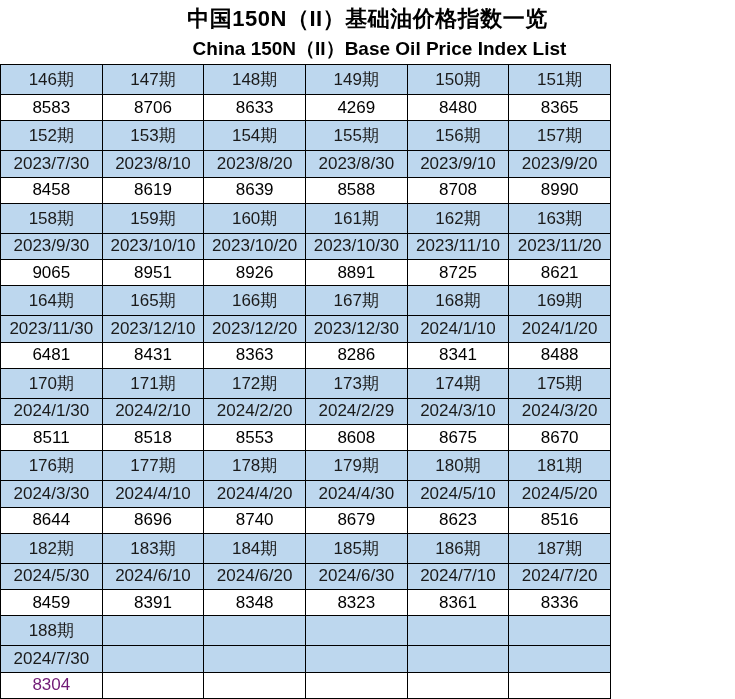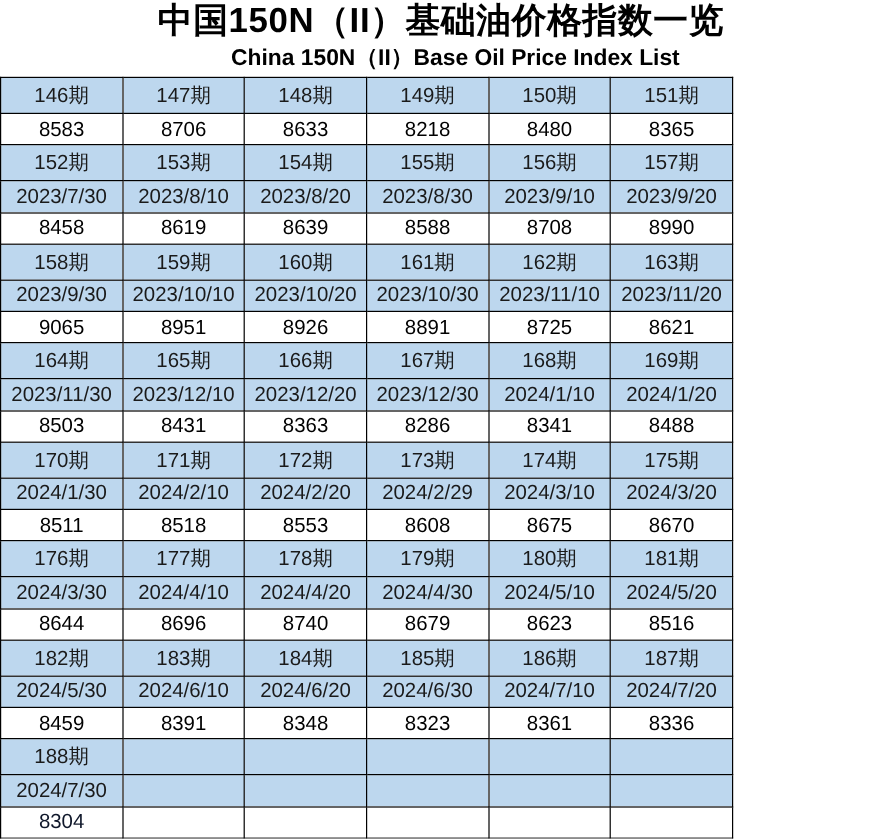--- a/index.html
+++ b/index.html
@@ -6,21 +6,21 @@
   html, body { background: #ffffff; }
   .page {
     width: 735px;
     height: 699px;
     background: #ffffff;
     font-family: "Liberation Sans", "DejaVu Sans", sans-serif;
     overflow: hidden;
   }
   .header { height: 64px; text-align: center; }
   .title-cn {
-    font-size: 29px;
+    font-size: 22px;
     font-weight: 700;
     color: #000000;
     line-height: 33px;
     padding-top: 2px;
     letter-spacing: 0.5px;
   }
   .title-en {
     font-size: 19px;
     font-weight: 700;
     color: #000000;
@@ -46,21 +46,21 @@
     color: #1a1a1a;
     font-size: 17px;
     font-weight: 400;
   }
   tr.row-price td {
     background: #ffffff;
     color: #000000;
     font-size: 17px;
     font-weight: 400;
   }
-  tr.row-price td.price-red { color: #0f172a; text-align: center; }
+  tr.row-price td.price-red { color: #701a75; text-align: center; }
 </style>
 </head>
 <body>
 
 <div class="page">
   <div class="header">
     <div class="title-cn">中国150N（II）基础油价格指数一览</div>
     <div class="title-en">China 150N（II）Base Oil Price Index List</div>
   </div>
 
@@ -71,21 +71,21 @@
           <td>147期</td>
           <td>148期</td>
           <td>149期</td>
           <td>150期</td>
           <td>151期</td>
         </tr>
         <tr class="row-price">
           <td>8583</td>
           <td>8706</td>
           <td>8633</td>
-          <td>8218</td>
+          <td>4269</td>
           <td>8480</td>
           <td>8365</td>
         </tr>
         <tr class="row-period">
           <td>152期</td>
           <td>153期</td>
           <td>154期</td>
           <td>155期</td>
           <td>156期</td>
           <td>157期</td>
@@ -140,21 +140,21 @@
         </tr>
         <tr class="row-date">
           <td>2023/11/30</td>
           <td>2023/12/10</td>
           <td>2023/12/20</td>
           <td>2023/12/30</td>
           <td>2024/1/10</td>
           <td>2024/1/20</td>
         </tr>
         <tr class="row-price">
-          <td>8503</td>
+          <td>6481</td>
           <td>8431</td>
           <td>8363</td>
           <td>8286</td>
           <td>8341</td>
           <td>8488</td>
         </tr>
         <tr class="row-period">
           <td>170期</td>
           <td>171期</td>
           <td>172期</td>

